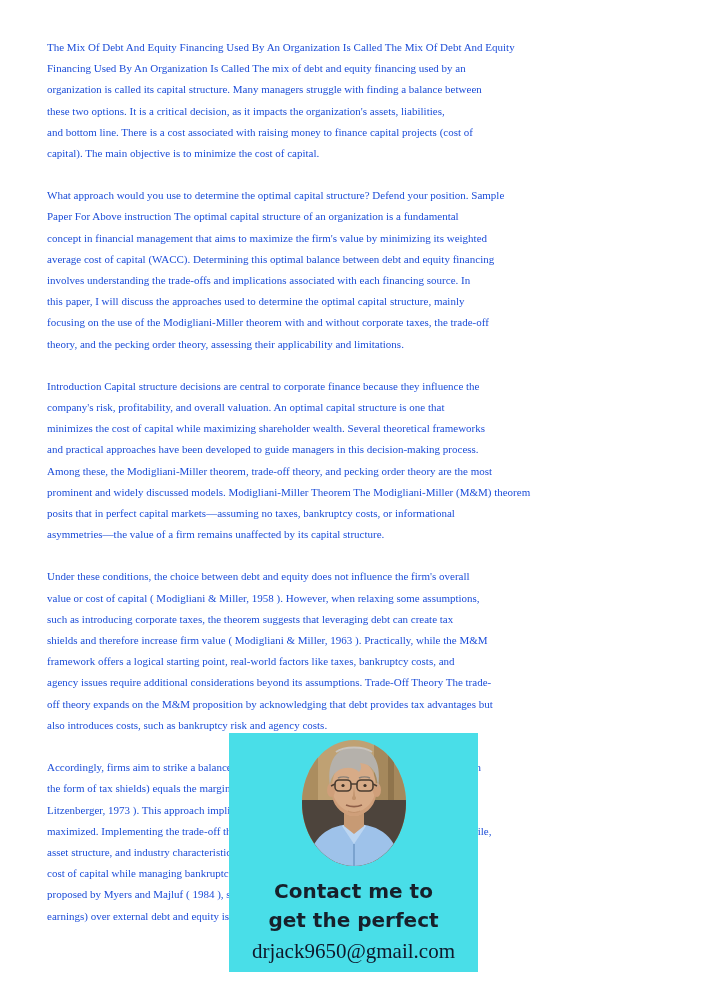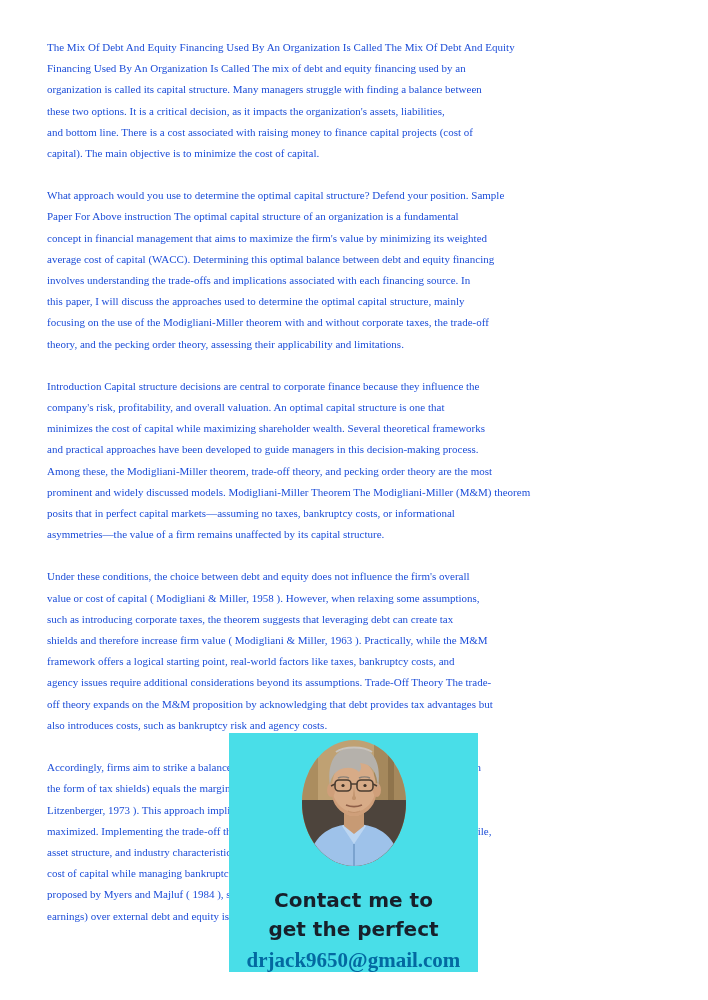--- a/index.html
+++ b/index.html
@@ -43,28 +43,28 @@
     height: 126px;
     flex: 0 0 auto;
   }
   .contact-heading {
     font-family: "DejaVu Sans", sans-serif;
     font-weight: 700;
     font-size: 20px;
     line-height: 29px;
     color: #17202b;
     text-align: center;
-    margin-top: 20px;
+    margin-top: 11px;
   }
   .contact-email {
     font-family: "Liberation Serif", serif;
-    font-weight: 700;
+    font-weight: 400;
     font-size: 21px;
     line-height: 26px;
-    color: #0369a1;
+    color: #0f172a;
     margin-top: 3px;
   }
 </style>
 </head>
 <body>
 
 <div class="page">
 
   <div class="doc">
     <p>The Mix Of Debt And Equity Financing Used By An Organization Is Called The Mix Of Debt And Equity

